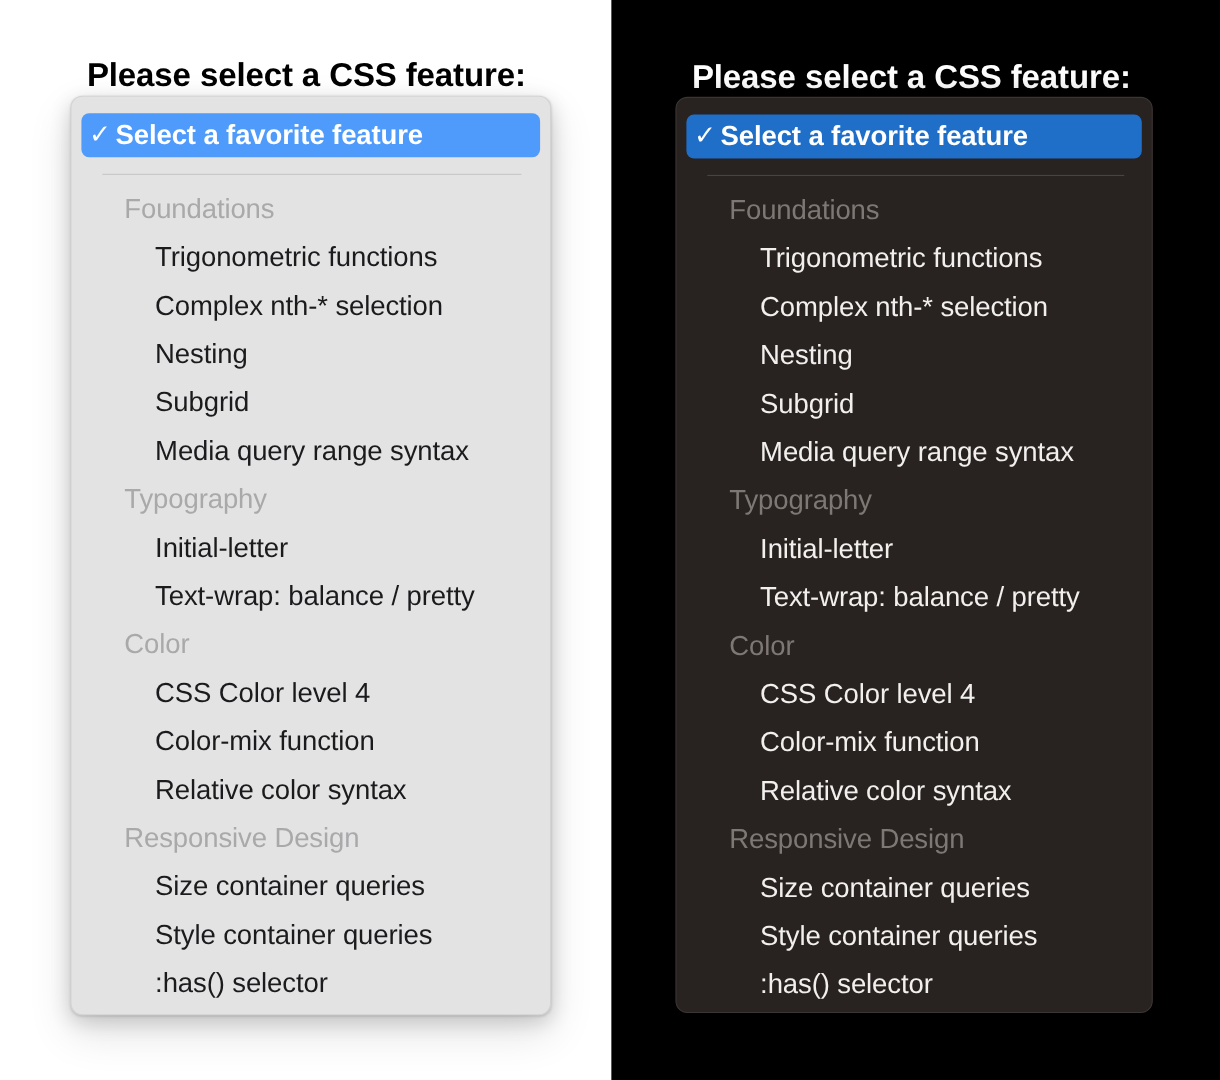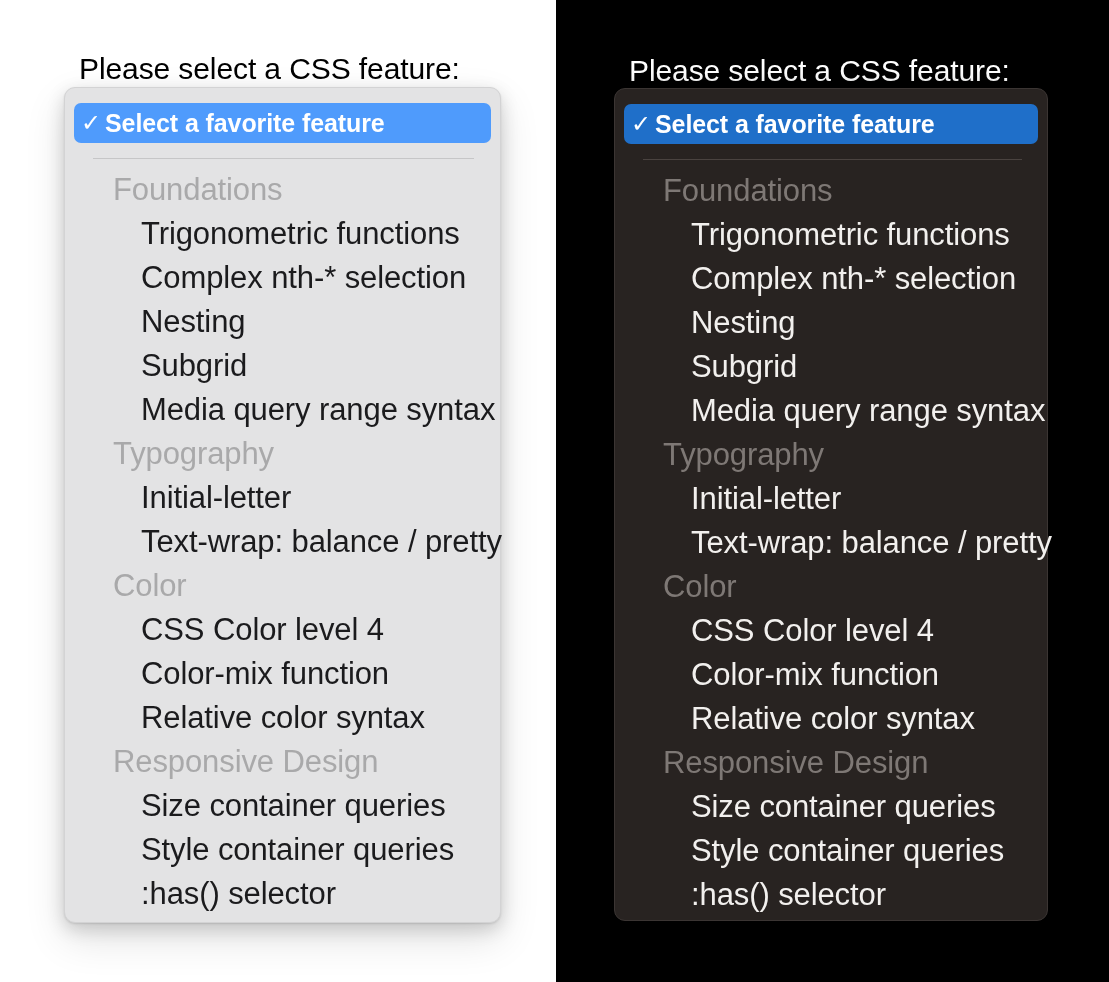--- a/index.html
+++ b/index.html
@@ -39,21 +39,21 @@
   .pane-dark {
     left: 556px;
     width: 553px;
     background: #000000;
   }
 
   
   .prompt {
     position: absolute;
     font-size: 30px;
-    font-weight: 400;
+    font-weight: 700;
     letter-spacing: -0.1px;
     white-space: nowrap;
   }
 
   .pane-light .prompt {
     left: 79px;
     top: 52px;
     color: #000000;
   }
 
@@ -149,21 +149,21 @@
     top: 80px;
     width: 100%;
     list-style: none;
   }
 
   .group-header,
   .option-item {
     height: 44px;
     display: flex;
     align-items: center;
-    font-size: 31px;
+    font-size: 25px;
     letter-spacing: -0.1px;
     white-space: nowrap;
   }
 
   .group-header { padding-left: 48px; }
   .option-item  { padding-left: 76px; }
 
   .menu-light .group-header { color: #a9a9aa; }
   .menu-light .option-item  { color: #1b1b1d; }
 

